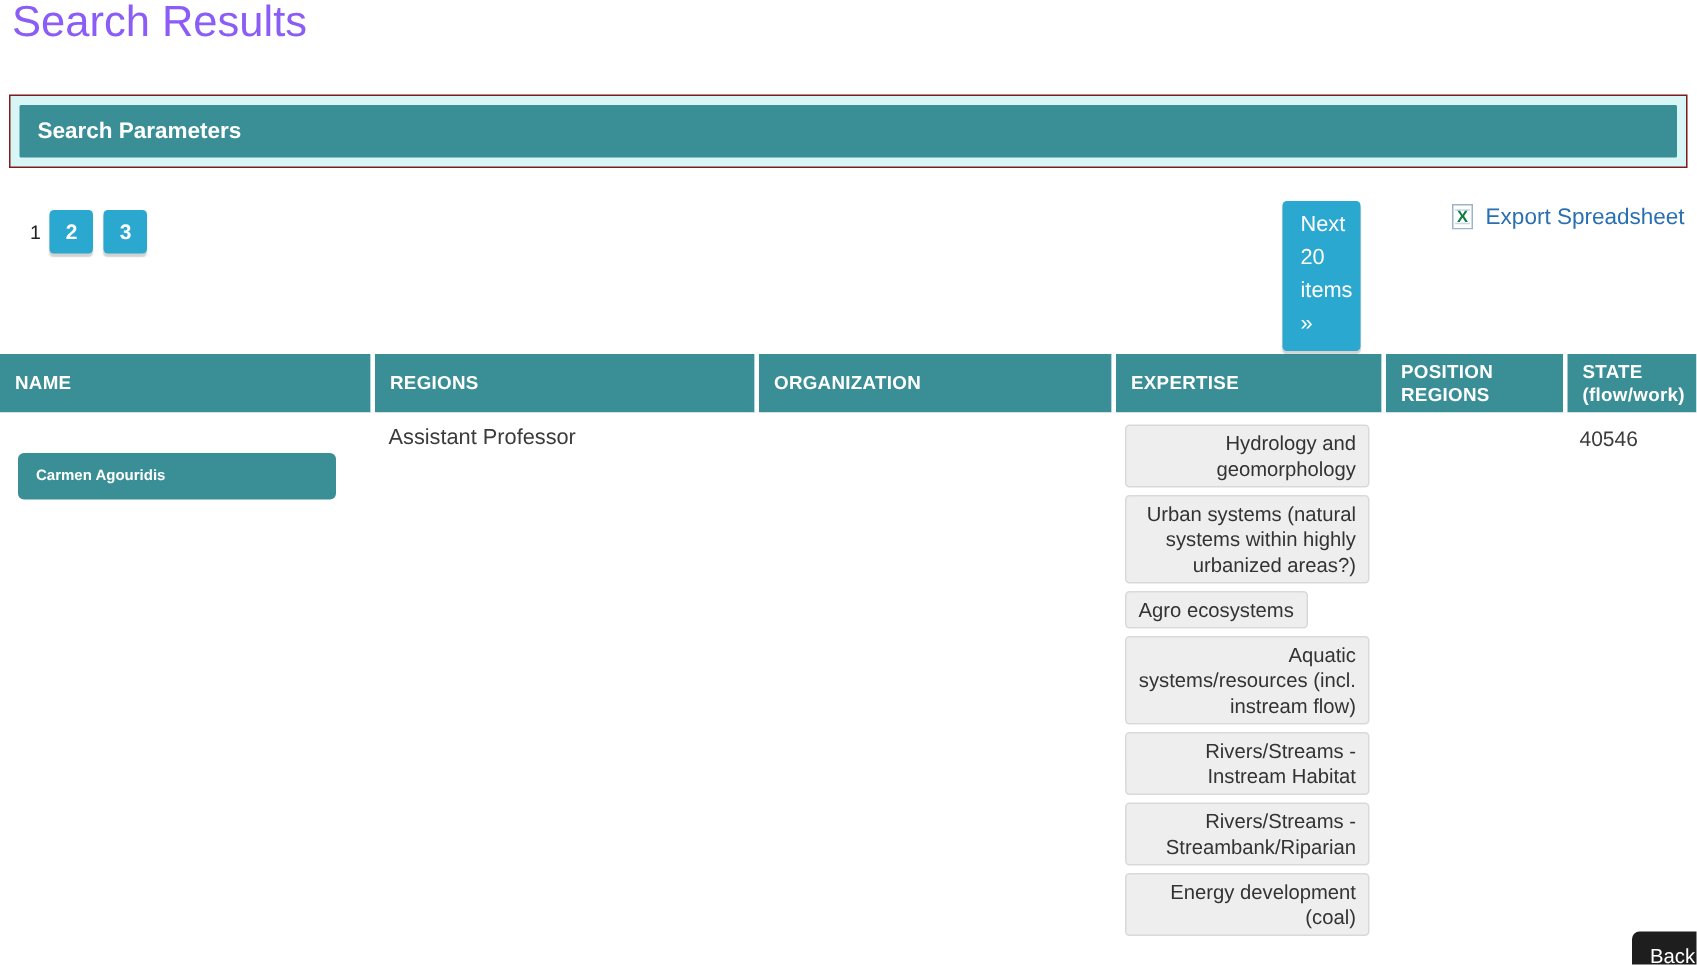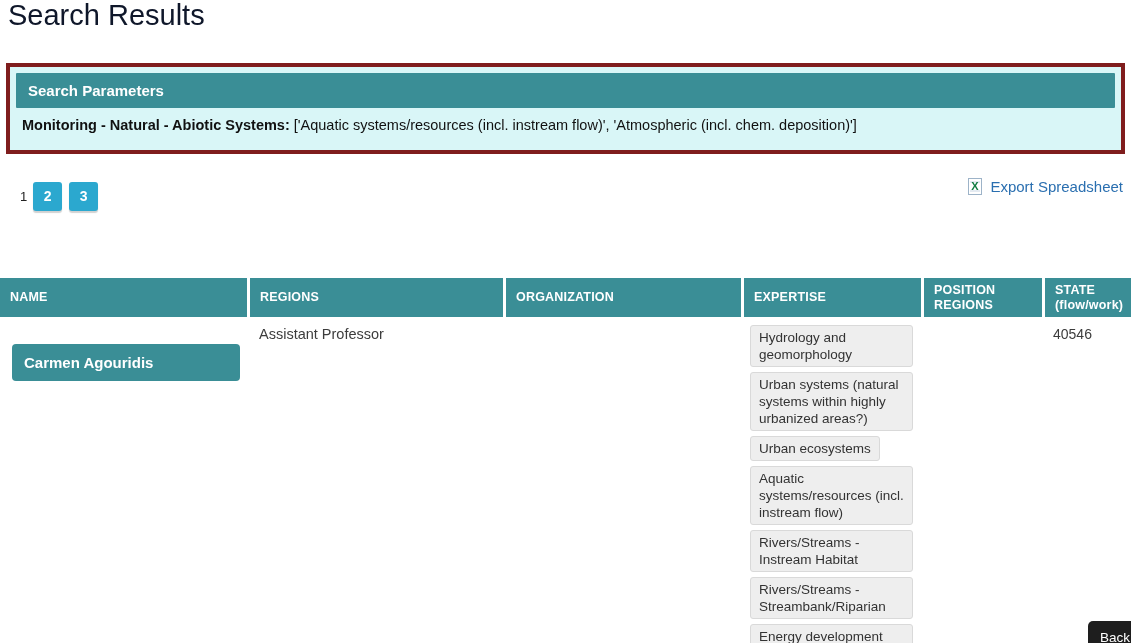--- a/index.html
+++ b/index.html
@@ -3,25 +3,25 @@
 <meta charset="utf-8">
 <style>
   * { box-sizing: border-box; }
   html,body { margin:0; padding:0; }
   body {
     width:1131px; height:643px; position:relative; overflow:hidden;
     background:#ffffff; font-family:"Liberation Sans", sans-serif; color:#222;
   }
   h1.page-title {
     margin:0; padding:0 0 0 8px; font-size:29px; line-height:30px;
-    font-weight:normal; color:#0f172a;
+    font-weight:normal; color:#8b5cf6;
   }
   .panel {
     margin:33px 6px 0 6px; background:#d9f6f7;
-    border:4px solid #7f1d1d; padding:6px;
+    border:1px solid #7f1d1d; padding:6px;
   }
   .panel-header {
     background:#3a8e96; color:#fff; font-weight:bold; font-size:15px;
     line-height:17px; padding:9px 12px; border-radius:1px;
   }
   .panel-body {
     padding:8px 6px 10px 6px; font-size:14.5px; line-height:18px; color:#111;
   }
   .panel-body b { font-weight:bold; }
   .toolbar { position:relative; margin:22px 0 0 0; height:97px; }
@@ -48,58 +48,55 @@
     table-layout:fixed;
   }
   th {
     background:#3a8e96; color:#fff; font-size:12.5px; font-weight:bold;
     text-align:left; height:39px; padding:4px 8px 4px 10px; line-height:15px;
     vertical-align:middle; letter-spacing:0.2px;
   }
   th + th, td + td { border-left:3px solid #fff; }
   td { vertical-align:top; background:#fff; }
   .name-btn {
-    display:block; margin:26px 0 0 11px; width:228px; background:#3a8e96;
-    color:#fff; font-size:15px; font-weight:bold; padding:10px 12px;
+    display:block; margin:26px 0 0 11px; width:212px; background:#3a8e96;
+    color:#fff; font-size:10px; font-weight:bold; padding:10px 12px;
     border-radius:4px; text-decoration:none; cursor:pointer;
   }
   .cell-position { padding:9px 0 0 9px; font-size:14.5px; color:#3c3c3c; }
   .cell-state    { padding:9px 0 0 8px; font-size:14px;   color:#3c3c3c; }
   .cell-expertise { padding:8px 0 0 6px; }
   .tag-line { line-height:0; }
   .tag {
     display:inline-block; max-width:163px; background:#eeeeee;
     border:1px solid #d9d9d9; border-radius:3px; padding:3px 8px;
-    font-size:13.5px; line-height:17px; color:#333; margin-bottom:5px;
+    font-size:13.5px; line-height:17px; color:#333; margin-bottom:5px;text-align:right;
   }
   .back-btn {
     position:absolute; left:1088px; top:621px; background:#1e1e1e; color:#fff;
     font-size:13.5px; padding:9px 12px; border-radius:5px; white-space:nowrap;
     text-decoration:none; cursor:pointer;
   }
 </style>
 </head>
 <body>
 
 <h1 class="page-title">Search Results</h1>
 
 <div class="panel">
   <div class="panel-header">Search Parameters</div>
-  <div class="panel-body">
-    <b>Monitoring - Natural - Abiotic Systems:</b>
-    <span>['Aquatic systems/resources (incl. instream flow)', 'Atmospheric (incl. chem. deposition)']</span>
-  </div>
 </div>
 
 <div class="toolbar">
   <div class="pages">
     <span class="page-current">1</span>
     <a class="page-btn">2</a>
     <a class="page-btn">3</a>
   </div>
+  <a class="next-btn">Next 20 items »</a>
   <a class="export-link">
     <svg width="17" height="17" viewBox="0 0 17 17">
       <rect x="2.5" y="0.5" width="13" height="16" fill="#ffffff" stroke="#9db3c8"></rect>
       <line x1="4" y1="4" x2="14" y2="4" stroke="#c9d6e4" stroke-width="1"></line>
       <line x1="4" y1="13" x2="14" y2="13" stroke="#c9d6e4" stroke-width="1"></line>
       <text x="9" y="12" font-size="11" font-weight="bold" fill="#107c41" text-anchor="middle" font-family="Liberation Sans, sans-serif">X</text>
     </svg>
     <span>Export Spreadsheet</span>
   </a>
 </div>
@@ -126,21 +123,21 @@
   <tbody>
     <tr>
       <td>
         <a class="name-btn">Carmen Agouridis</a>
       </td>
       <td class="cell-position">Assistant Professor</td>
       <td></td>
       <td class="cell-expertise" id="expertise-cell">
           <div class="tag-line"><span class="tag">Hydrology and geomorphology</span></div>
           <div class="tag-line"><span class="tag">Urban systems (natural systems within highly urbanized areas?)</span></div>
-          <div class="tag-line"><span class="tag">Urban ecosystems</span></div>
+          <div class="tag-line"><span class="tag">Agro ecosystems</span></div>
           <div class="tag-line"><span class="tag">Aquatic systems/resources (incl. instream flow)</span></div>
           <div class="tag-line"><span class="tag">Rivers/Streams - Instream Habitat</span></div>
           <div class="tag-line"><span class="tag">Rivers/Streams - Streambank/Riparian</span></div>
           <div class="tag-line"><span class="tag">Energy development (coal)</span></div>
         </td>
       <td></td>
       <td class="cell-state">40546</td>
     </tr>
   </tbody>
 </table>

